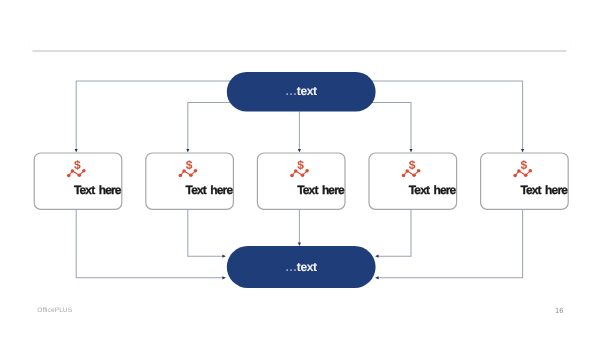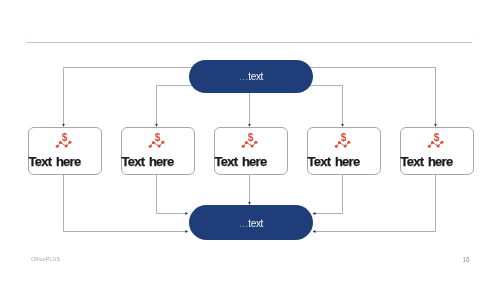--- a/index.html
+++ b/index.html
@@ -6,31 +6,31 @@
   body{width:500px;height:281px;background:#ffffff;overflow:hidden;
        font-family:"Liberation Sans",sans-serif;}
   .slide{position:relative;width:500px;height:281px;background:#fff;}
   .rule{position:absolute;left:27px;top:42px;width:445px;height:1px;background:#c4c5c6;}
   .tick{position:absolute;width:1px;height:5px;background:#fafafa;}
   .tick-l{left:24px;top:37px;}
   .tick-r{left:475px;top:37px;}
   svg.wires{position:absolute;left:0;top:0;width:500px;height:281px;}
   .pill{position:absolute;background:#1f3d78;border-radius:999px;display:flex;
         align-items:center;justify-content:center;}
-  .pill-label{transform:translateZ(0);position:relative;top:0.6px;font-size:10.1px;font-weight:normal;color:#f2f4f8;letter-spacing:-0.35px;}
+  .pill-label{transform:translateZ(0);position:relative;top:0.6px;font-size:10.1px;font-weight:bold;color:#f2f4f8;letter-spacing:-0.35px;}
   .pill-label .dots{color:#93a3c2;}
   .card{position:absolute;top:126.5px;width:72px;height:46px;border:1px solid #a6a7a9;
         border-radius:6px;background:#fff;display:flex;flex-direction:column;
         align-items:center;justify-content:flex-start;}
   .card-icon{position:absolute;left:25.3px;top:2.7px;transform:translateZ(0);}
   .card svg text{font-family:"Liberation Sans",sans-serif;font-size:10px;font-weight:bold;fill:#dc4c34;text-anchor:middle;}
   .card svg polyline{fill:none;stroke:#dc4c34;stroke-width:0.85;stroke-linejoin:round;stroke-linecap:round;}
   .card svg circle{fill:#dc4c34;}
-  .card-label{position:absolute;transform:translateZ(0);left:0;top:26.2px;width:72px;text-align:left;
-              font-size:13px;font-weight:bold;color:#1a1a1a;letter-spacing:-0.72px;word-spacing:1.6px;-webkit-text-stroke:0.25px #1a1a1a;}
+  .card-label{position:absolute;transform:translateZ(0);left:0;top:26.2px;width:72px;text-align:right;
+              font-size:10px;font-weight:bold;color:#1a1a1a;letter-spacing:-0.72px;word-spacing:1.6px;-webkit-text-stroke:0.25px #1a1a1a;}
   .foot-left{position:absolute;transform:translateZ(0);left:31px;top:256.4px;font-size:5.5px;letter-spacing:0.05px;color:#a9a9a9;}
   .foot-right{position:absolute;transform:translateZ(0);left:462.5px;top:256px;font-size:6.3px;color:#909090;}
 </style>
 </head>
 <body>
 
 <div class="slide">
   <div class="rule"></div>
   <div class="tick tick-l"></div>
   <div class="tick tick-r"></div>

